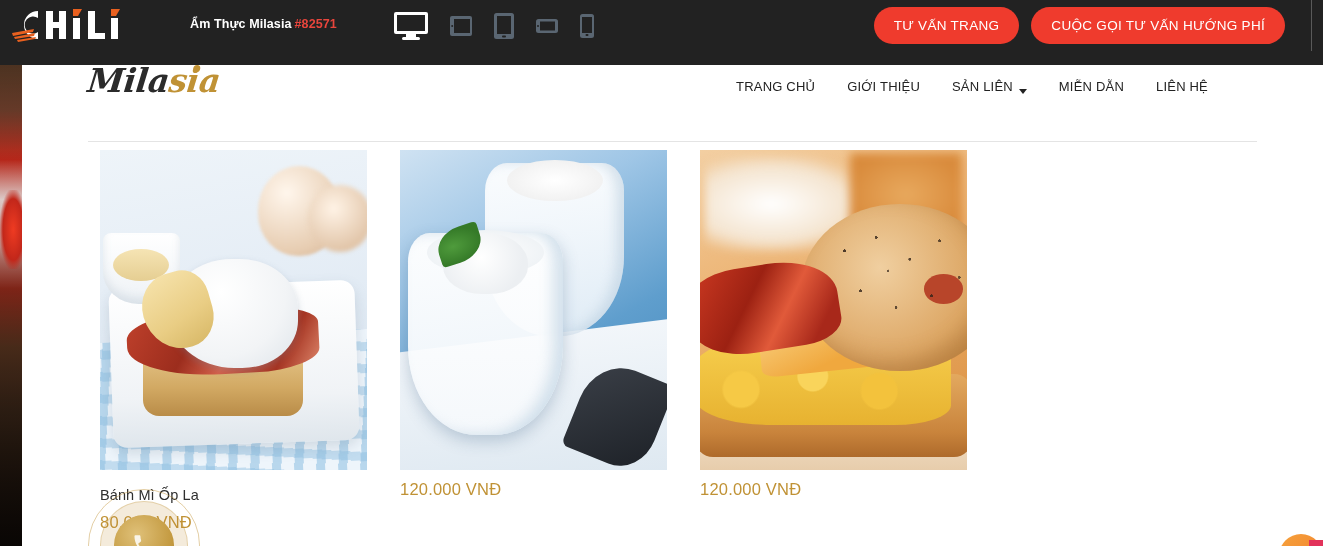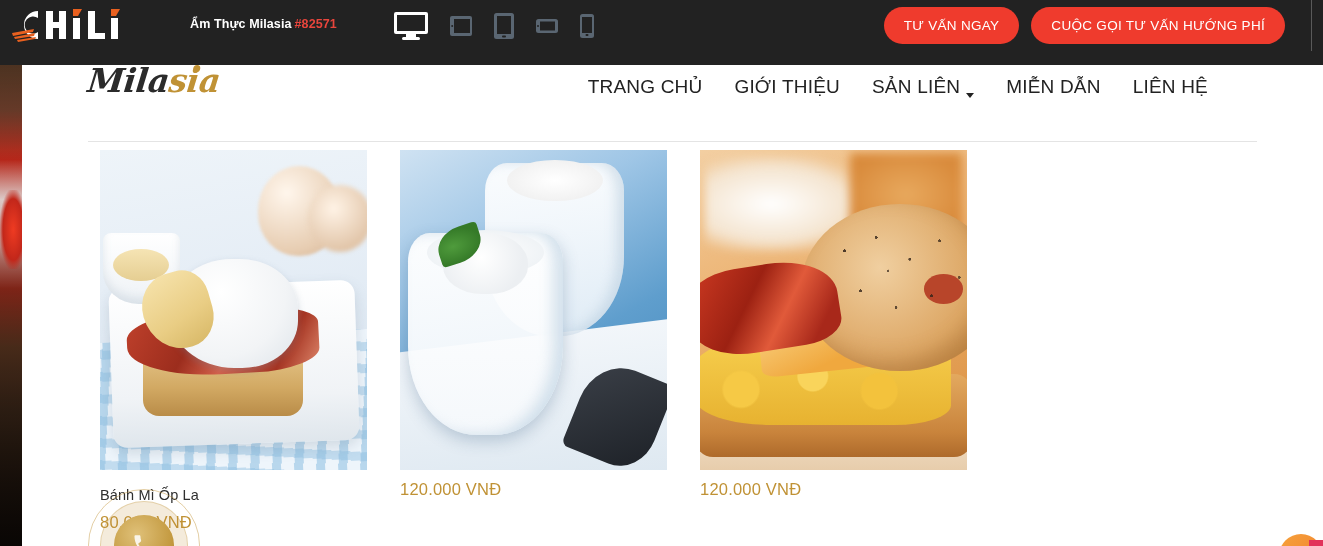--- a/index.html
+++ b/index.html
@@ -82,21 +82,21 @@
   .brand .dot{
     position:absolute; left:104px; top:4px; width:7px; height:7px;
     border-radius:50%; background:#c09235;
   }
 
   .mainnav{
     position:absolute; right:99px; top:0; height:71px;
     display:flex; align-items:center; gap:0;
   }
   .mainnav a{
-    color:#222; text-decoration:none; font-size:19px;
+    color:#222; text-decoration:none; font-size:13px;
     padding:0 16px; letter-spacing:.2px; white-space:nowrap;
     display:flex; align-items:flex-end; gap:6px; cursor:pointer;
   }
   .caret{
     width:0; height:0; border-left:4px solid transparent;
     border-right:4px solid transparent; border-top:5px solid #222;
     display:inline-block; margin-top:2px;
   }
 
   
@@ -342,21 +342,21 @@
     <span class="dev">
       <svg width="16" height="26" viewBox="0 0 16 26">
           <rect x="1" y="1" width="14" height="24" rx="2.5" fill="#5a6672"></rect>
           <rect x="3" y="4" width="10" height="16" fill="#222222"></rect>
           <rect x="6.5" y="21" width="3" height="2" rx="1" fill="#222222"></rect>
         </svg>
     </span>
   </div>
 
   <div class="cta-wrap">
-    <button class="btn-cta">TƯ VẤN NGAY</button>
+    <button class="btn-cta">TƯ VẤN TRANG</button>
     <button class="btn-cta">CUỘC GỌI TƯ VẤN HƯỚNG PHÍ</button>
   </div>
 
   <div class="topbar-sep"></div>
 </div>
 
 <div class="site-header">
 
   <div class="brand">
     <span class="b1">Mila</span><span class="b2">sia</span>

